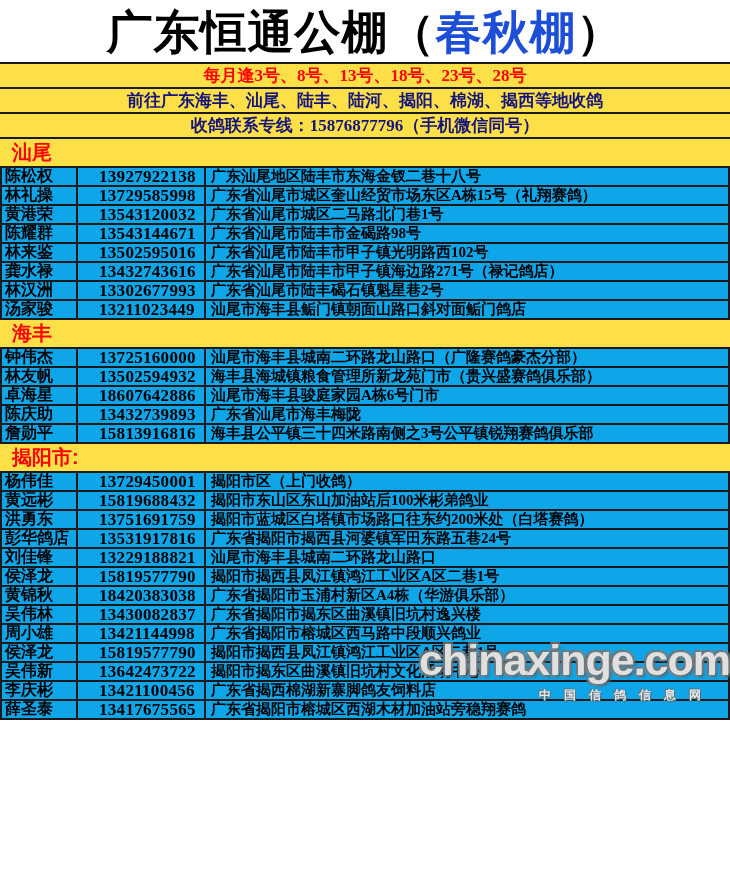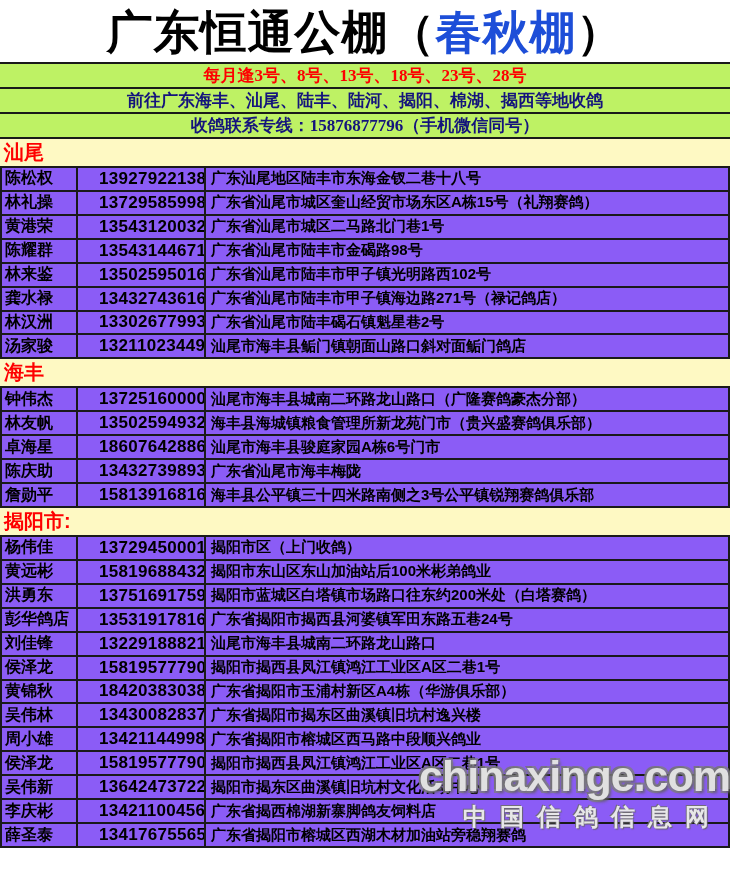--- a/index.html
+++ b/index.html
@@ -1,19 +1,19 @@
 <!DOCTYPE html>
 <html><head>
 <meta charset="utf-8">
 <style>
   * { margin:0; padding:0; box-sizing:border-box; }
   html,body { background:#ffffff; }
   .page {
     position:relative;
-    width:730px; height:848px;
+    width:730px; height:720px;
     margin:0 auto;
     background:#ffffff;
     overflow:hidden;
     display:flex; flex-direction:column;
     font-family:"Liberation Sans", sans-serif;
     color:#000;
   }
   
   .title {
     flex:0 0 62px;
@@ -24,49 +24,50 @@
     letter-spacing:1px;
     white-space:nowrap;
     line-height:1;
     padding-top:4px;
   }
   .title .hl { color:#1d4ed8; }
   
   .bars { flex:0 0 auto; border-top:2px solid #1a1a1a; }
   .bar {
     height:25px;
-    background:#bef264;
+    background:#fde047;
     border-bottom:2px solid #1a1a1a;
     display:flex; align-items:center; justify-content:center;
     font-family:"Liberation Serif", serif;
     font-weight:bold;
     font-size:17px;
     white-space:nowrap;
   }
   .bar-red  { color:#fe0000; }
   .bar-blue { color:#14147c;text-align:center; }
   
   .table { flex:1 1 auto; display:flex; flex-direction:column; min-height:0; }
   .sec-header {
     flex:0 0 26px;
     display:flex; align-items:center;
-    padding-left:4px;
+    padding-left:12px;
     color:#fe0000;
     font-weight:bold;
     font-size:20px;
-    background:#fef9c3;
+    background:#fde047;
   }
   .row {
     flex:1 1 0; min-height:0;
     display:grid;
     grid-template-columns:76px 128px 1fr;
     border-left:2px solid #1a1a1a;
     border-right:2px solid #1a1a1a;
     border-bottom:2px solid #1a1a1a;
-    background:#8b5cf6;
+    background:#0ea5e9;
+    font-family:Liberation Serif, serif;
   }
   .row.first { border-top:2px solid #1a1a1a; }
   .cell {
     display:flex; align-items:center;
     overflow:hidden; white-space:nowrap;
     font-weight:bold;
     border-right:2px solid #1a1a1a;
     padding:0 2px 0 3px;
   }
   .cell:last-child { border-right:none; }
@@ -84,23 +85,23 @@
     letter-spacing:-1px;
     color:rgba(248,248,248,0.82);
     text-shadow:
       -2px -2px 0 rgba(115,115,115,0.85),
        2px -2px 0 rgba(125,125,125,0.75),
       -2px  2px 0 rgba(125,125,125,0.75),
        2px  2px 3px rgba(95,95,95,0.9);
   }
   .wm-cn {
     margin-top:7px;
-    font-size:24px; font-weight:bold; line-height:1;
+    font-size:12px; font-weight:bold; line-height:1;
     letter-spacing:13px;
-    padding-right:8px;
+    padding-right:16px;
     color:rgba(248,248,248,0.88);
     text-shadow:
       -1px -1px 0 rgba(110,110,110,0.9),
        1px  1px 1px rgba(100,100,100,0.9);
   }
 </style>
 </head>
 <body>
 
 <div class="page">

